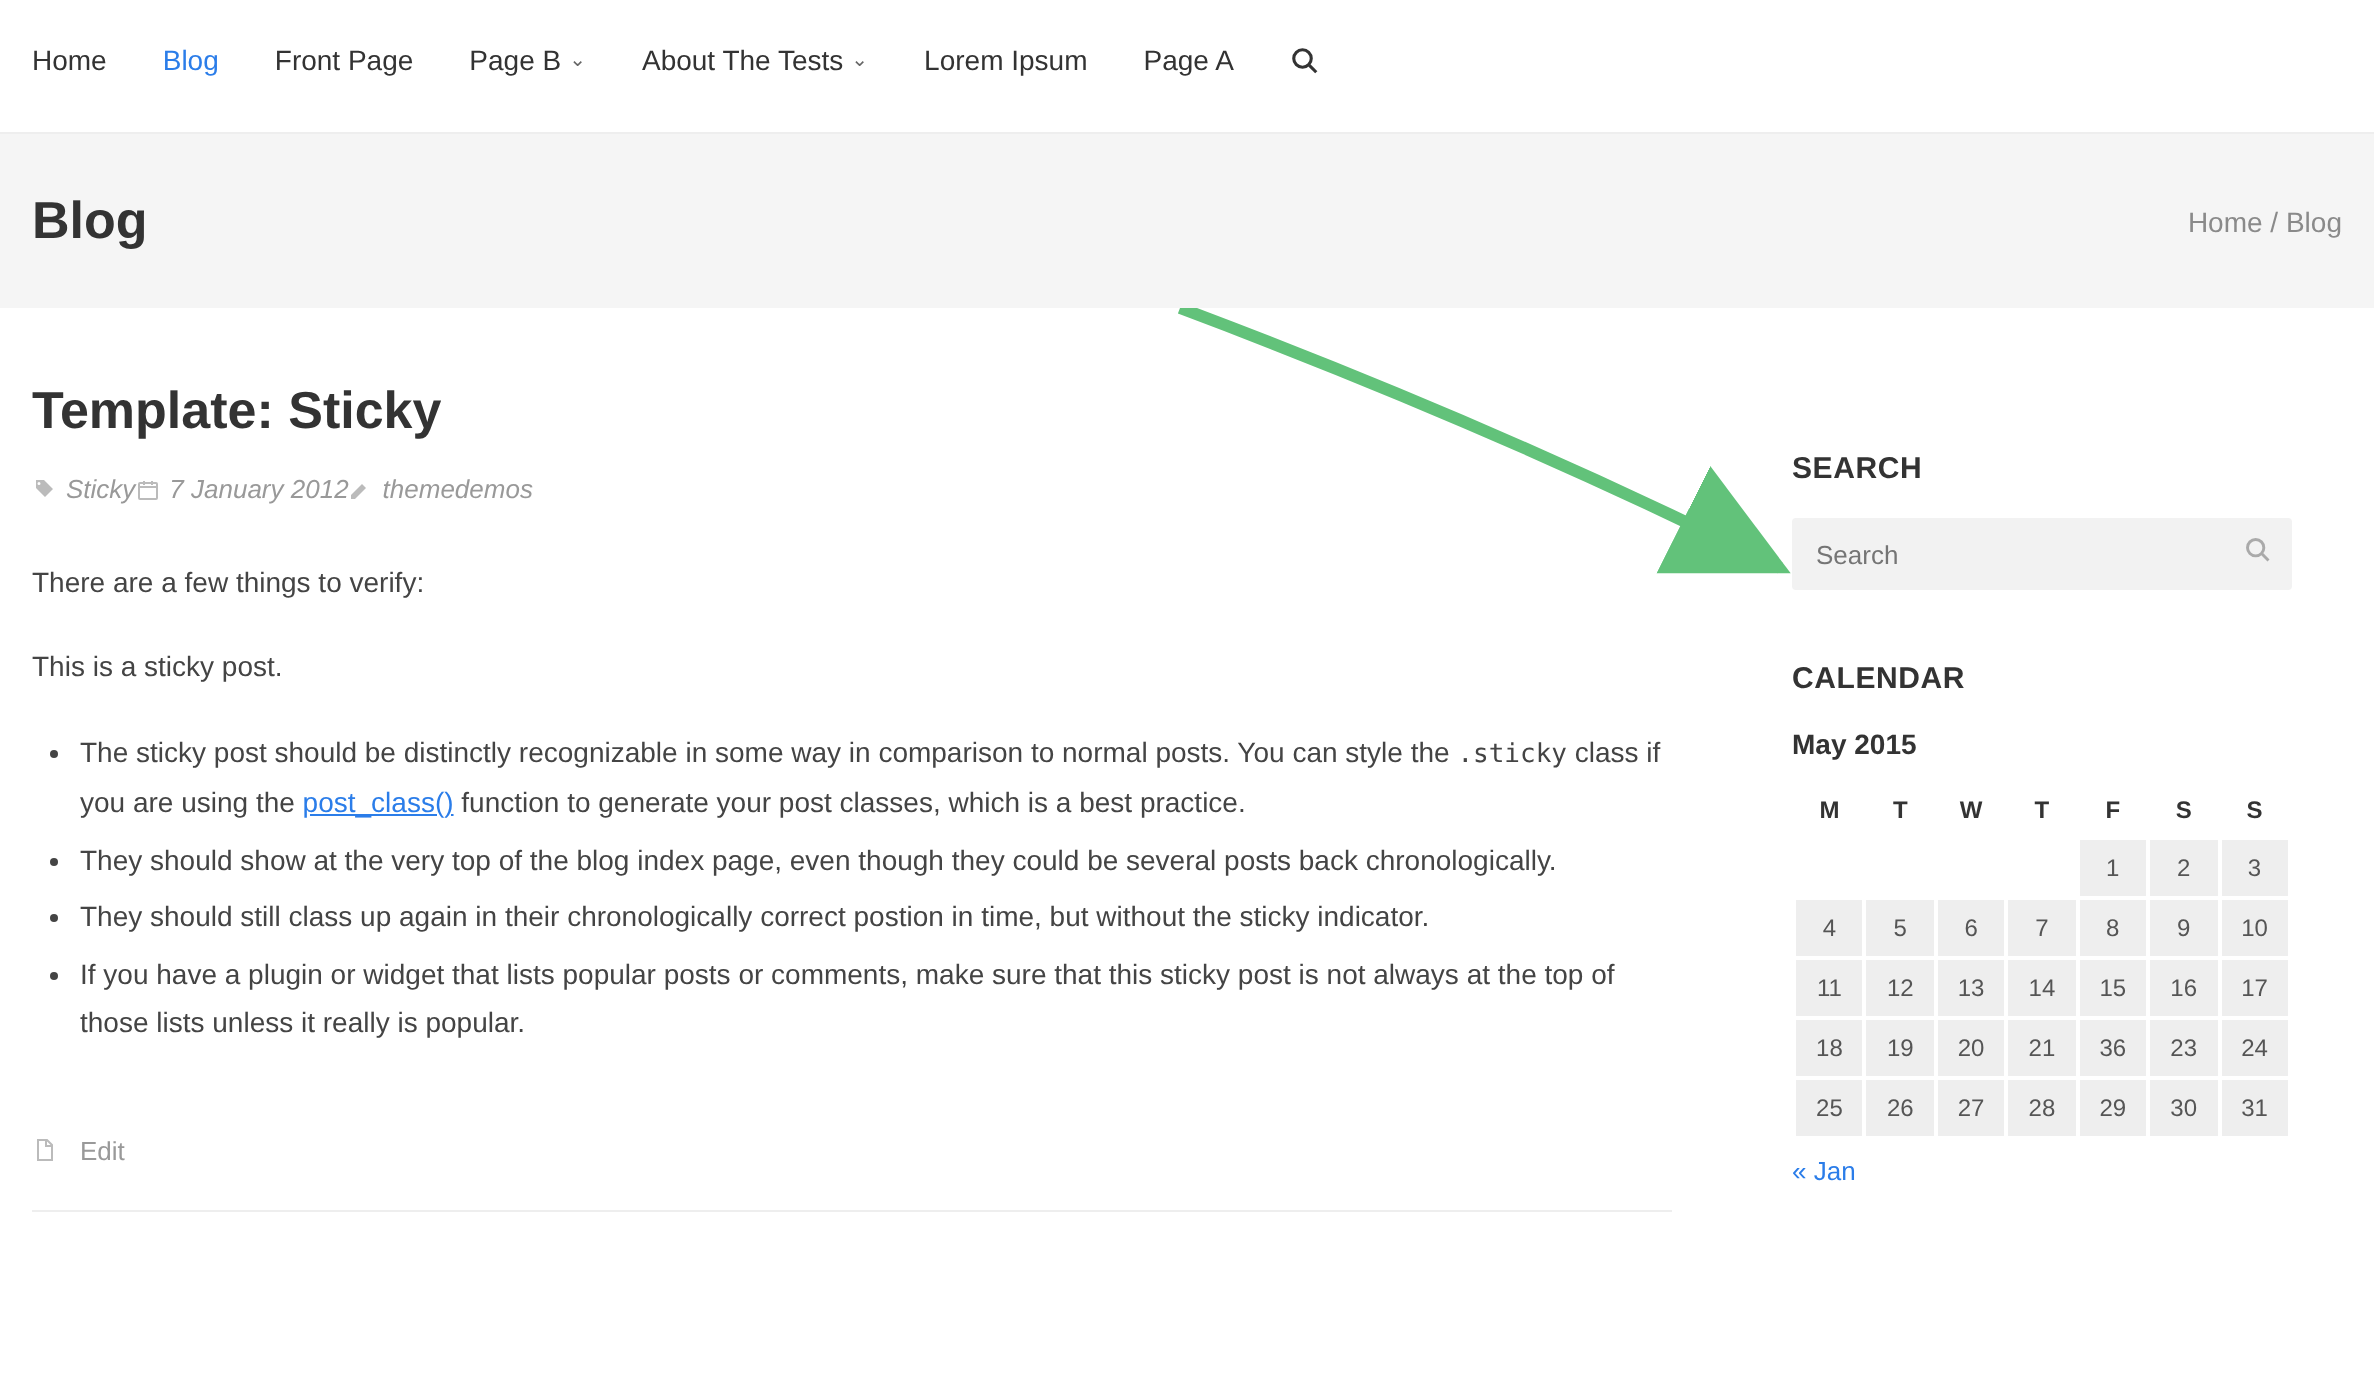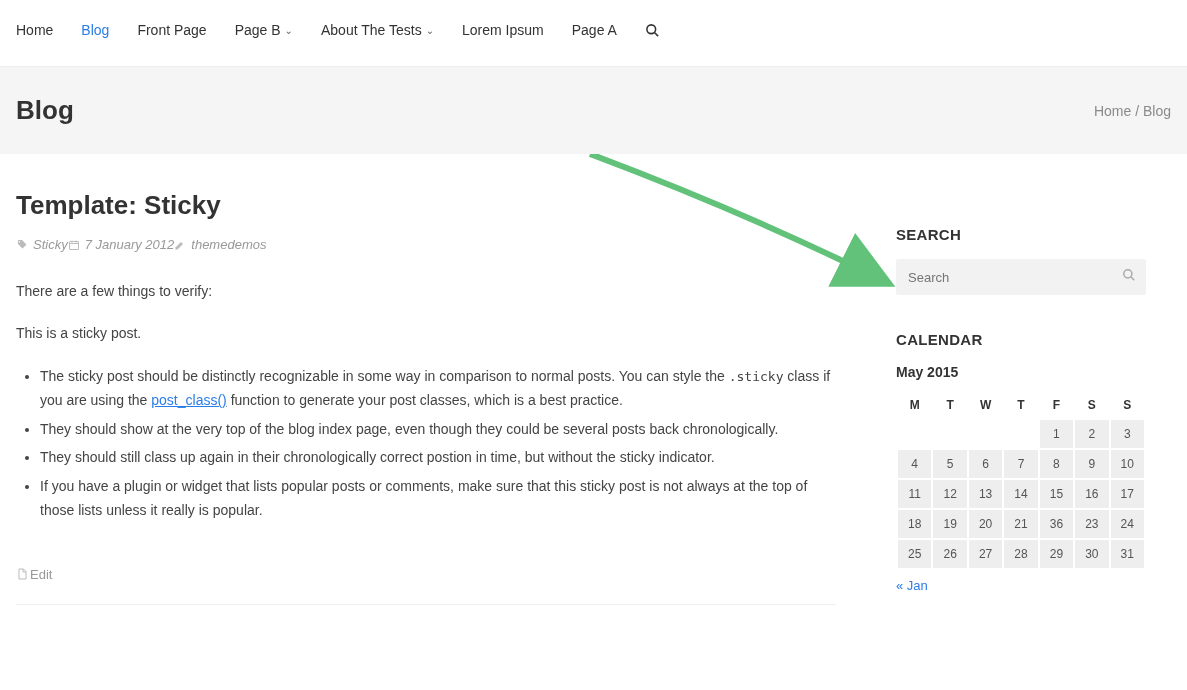--- a/index.html
+++ b/index.html
@@ -28,21 +28,21 @@
 
 .post-title { font-size: 26px; font-weight: 700; color: #333; margin-bottom: 16px; }
 .meta { display: flex; align-items: flex-start; font-size: 13px; color: #999; margin-bottom: 28px; font-style: italic; }
 .meta .mitem { display: flex; align-items: center; gap: 5px; }
 .meta svg { display: block; }
 .content p { font-size: 14px; color: #444; line-height: 1.7; margin-bottom: 18px; }
 .content ul { padding-left: 24px; }
 .content li { font-size: 14px; color: #444; line-height: 1.75; margin-bottom: 4px; }
 .content code { font-family: Menlo, Consolas, monospace; font-size: 13px; text-align: center; }
 .link { color: #2b7de9; text-decoration: underline; }
-.edit-row { margin-top: 44px; padding-bottom: 22px; border-bottom: 1px solid #eee; display:flex; align-items:center; gap:2px; color:#999; font-size:13px; }
+.edit-row { margin-top: 44px; padding-bottom: 22px; border-bottom: 1px solid #eee; display:flex; align-items:center; gap:12px; color:#999; font-size:13px; }
 
 
 .widget { margin-bottom: 34px; margin-top: 36px; }
 .widget-title { font-size: 15px; font-weight: 700; letter-spacing: 0.3px; color: #333; margin-bottom: 16px; }
 .search-box { position: relative; background: #f2f2f2; border-radius: 2px; height: 36px; display:flex; align-items:center; }
 .search-box input { background: transparent; border: none; outline: none; width: 100%; padding: 0 36px 0 12px; font-size: 13px; color: #888; }
 .search-box .sico { position:absolute; right:10px; color:#aaa; }
 
 
 .cal-caption { text-align: left; font-size: 14px; font-weight: 700; color: #333; margin-bottom: 10px; }

